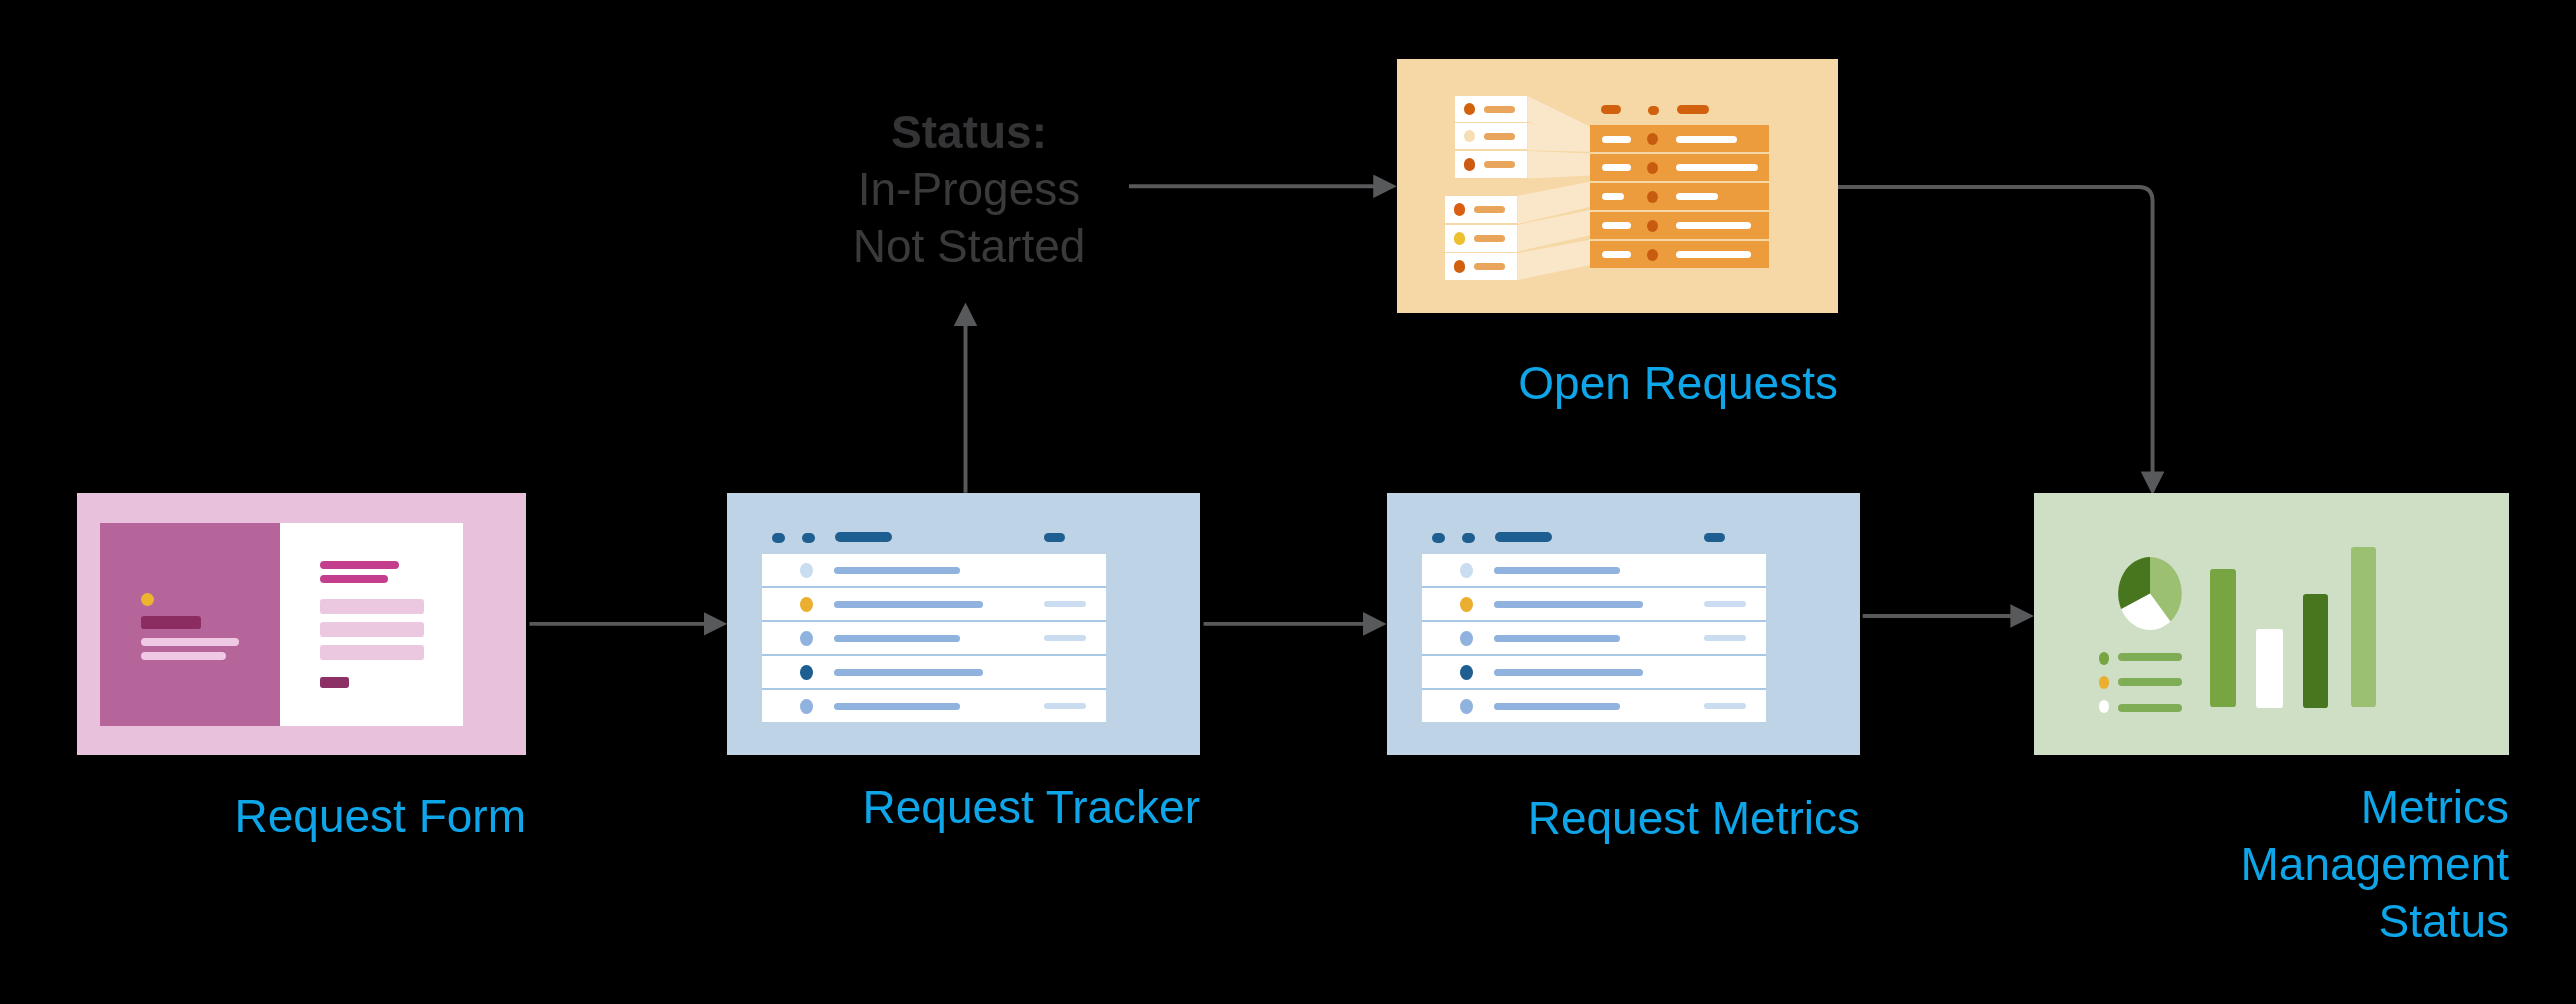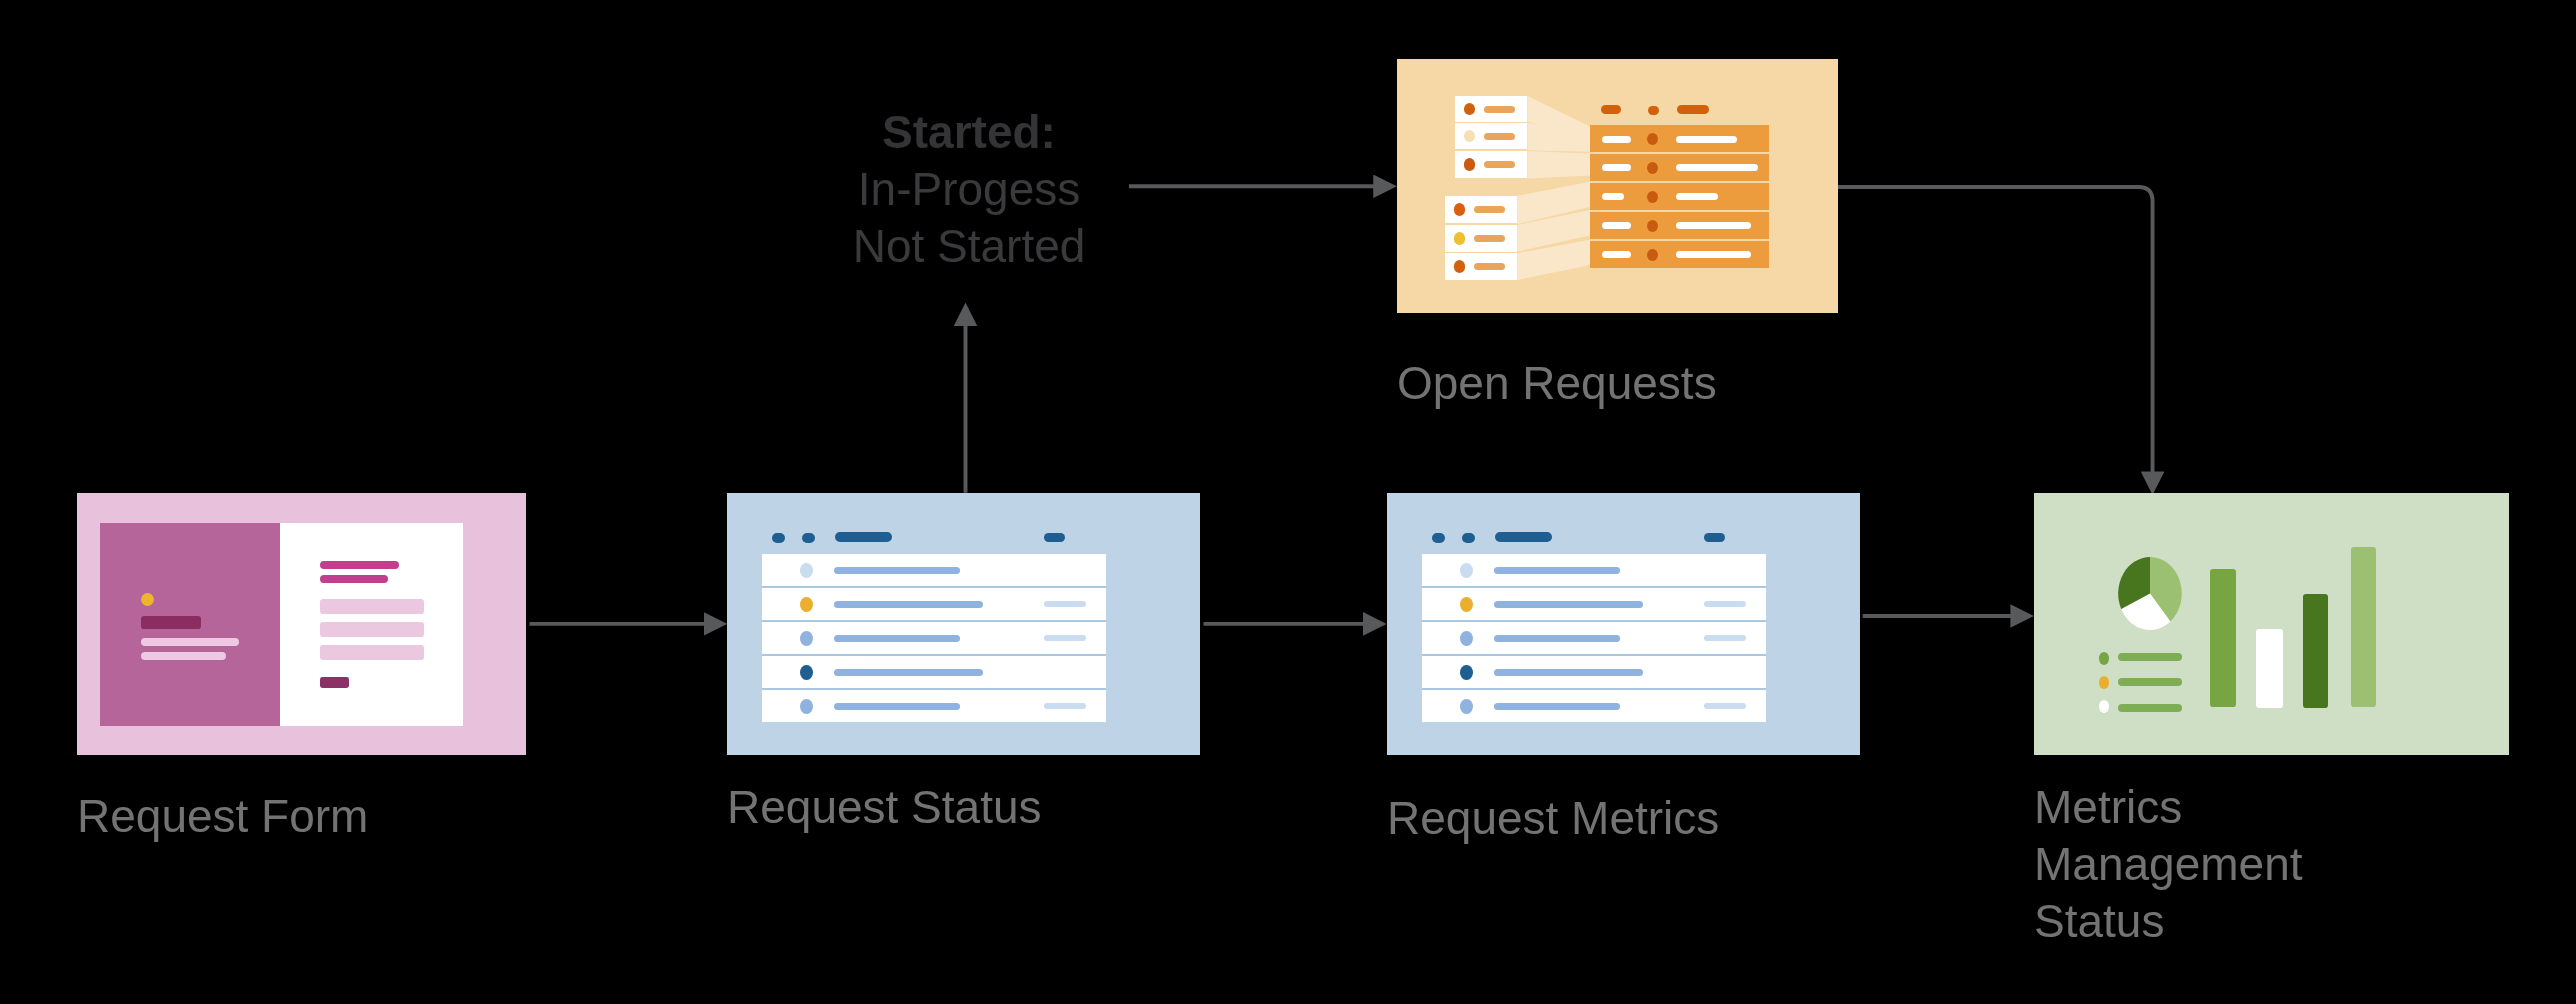--- a/index.html
+++ b/index.html
@@ -10,21 +10,21 @@
   }
   
   .node{position:absolute;top:493px;height:262px;}
   .node.pink{left:77px;width:449px;background:#E8C2DC;}
   .node.blue1{left:727px;width:473px;background:#BED4E6;}
   .node.blue2{left:1387px;width:473px;background:#BED4E6;}
   .node.green{left:2034px;width:475px;background:#CFDFC5;}
   .orange-node{position:absolute;left:1397px;top:59px;width:441px;height:254px;background:#F6D8A6;}
 
   
-  .lbl{position:absolute;color:#737373;font-size:46px;line-height:57px;text-align:left;}
+  .lbl{position:absolute;color:#0ea5e9;font-size:46px;line-height:57px;text-align:right;}
   .lbl-form{left:77px;top:788px;width:449px;}
   .lbl-tracker{left:727px;top:779px;width:473px;}
   .lbl-open{left:1397px;top:355px;width:441px;}
   .lbl-metrics{left:1387px;top:790px;width:473px;}
   .lbl-mgmt{left:2034px;top:779px;width:475px;}
   .status-note{position:absolute;left:812px;top:104px;width:314px;color:#3A3A3C;
     font-size:46px;line-height:57px;text-align:center;}
   .status-note .hd{font-weight:bold;color:#343436;}
 
   
@@ -87,21 +87,21 @@
   </defs>
   <path d="M 674 794 H 920" stroke="#58595B" stroke-width="5" fill="none" marker-end="url(#ah)"></path>
   <path d="M 1229 627 V 391" stroke="#58595B" stroke-width="5" fill="none" marker-end="url(#ah)"></path>
   <path d="M 1437 237 H 1772" stroke="#58595B" stroke-width="5" fill="none" marker-end="url(#ah)"></path>
   <path d="M 2339 238 L 2722 238 Q 2740 238 2740 256 L 2740 624" stroke="#58595B" stroke-width="5" fill="none" marker-end="url(#ah)"></path>
   <path d="M 1532 794 H 1759" stroke="#58595B" stroke-width="5" fill="none" marker-end="url(#ah)"></path>
   <path d="M 2371 784 H 2583" stroke="#58595B" stroke-width="5" fill="none" marker-end="url(#ah)"></path>
 </svg>
 
 <div class="status-note">
-  <div class="hd">Started:</div>
+  <div class="hd">Status:</div>
   <div>In-Progess</div>
   <div>Not Started</div>
 </div>
 
 <div class="node pink">
   <div class="pf-left"></div>
   <div class="pf-right"></div>
   <div class="pf-dot"></div>
   <div class="pf-darkbar"></div>
   <div class="pf-lline1"></div>
@@ -140,21 +140,21 @@
       <span class="bb-line" style="width:149px"></span>
     </div>
     <div class="bb-row">
       <span class="bb-dot c-midblue"></span>
       <span class="bb-line" style="width:126px"></span>
       <span class="bb-tag"></span>
     </div>
   </div>
 </div>
 <div class="lbl lbl-tracker">
-  <div>Request Status</div>
+  <div>Request Tracker</div>
 </div>
 
 <div class="orange-node">
   <svg class="beams" width="441" height="254" viewBox="0 0 561 323">
     <polygon points="166,47 246,86 246,112 166,79" fill="#FAE7C9"></polygon>
     <polygon points="166,81 246,98 246,118 166,116" fill="#FAE7C9"></polygon>
     <polygon points="166,117 246,120 246,148 166,152" fill="#FAE7C9"></polygon>
     <polygon points="153,174 246,156 246,188 153,210" fill="#FAE7C9"></polygon>
     <polygon points="153,211 246,192 246,224 153,245" fill="#FAE7C9"></polygon>
     <polygon points="153,247 246,230 246,262 153,281" fill="#FAE7C9"></polygon>

